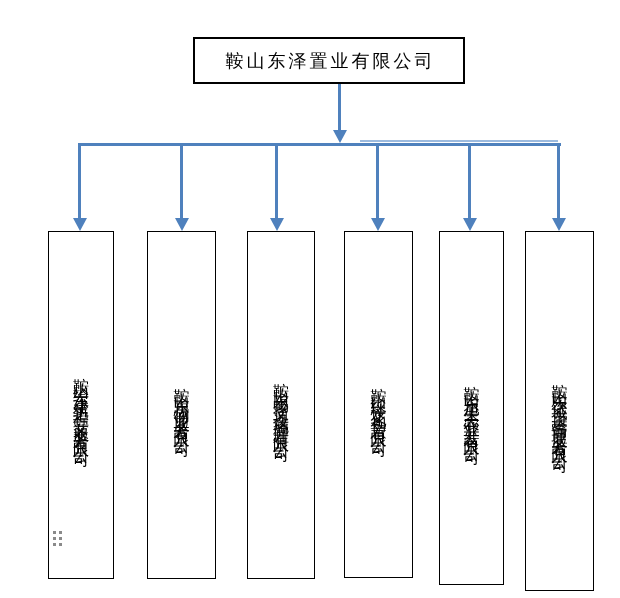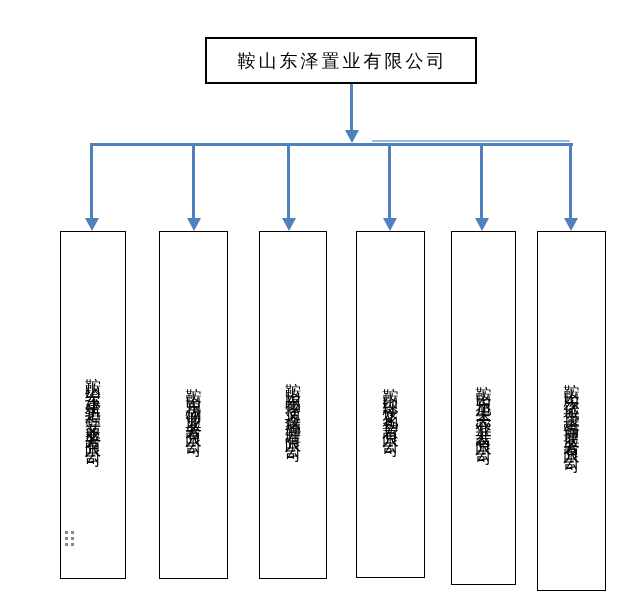--- a/index.html
+++ b/index.html
@@ -2,21 +2,21 @@
 <html style="--c-line: #4f81bd; --c-line-light: #9cbade; --c-border: #000000; --c-text: #000000; --c-bg: #ffffff;"><head>
 <meta charset="utf-8">
 <style>
   html,body{margin:0;padding:0;}
   body{
     width:620px;height:598px;
     background:var(--c-bg,#ffffff);
     font-family:"Liberation Serif","DejaVu Serif",serif;
     position:relative;overflow:hidden;
   }
-  .canvas{position:absolute;left:12px;top:0;width:508px;height:598px;}
+  .canvas{position:absolute;left:0;top:0;width:508px;height:598px;}
 
   
   .top-box{
     position:absolute;left:193px;top:37px;width:272px;height:47px;
     border:2px solid var(--c-border,#000);
     background:#fff;
     display:flex;align-items:center;justify-content:center;
     box-sizing:border-box;
   }
   .top-box span{

